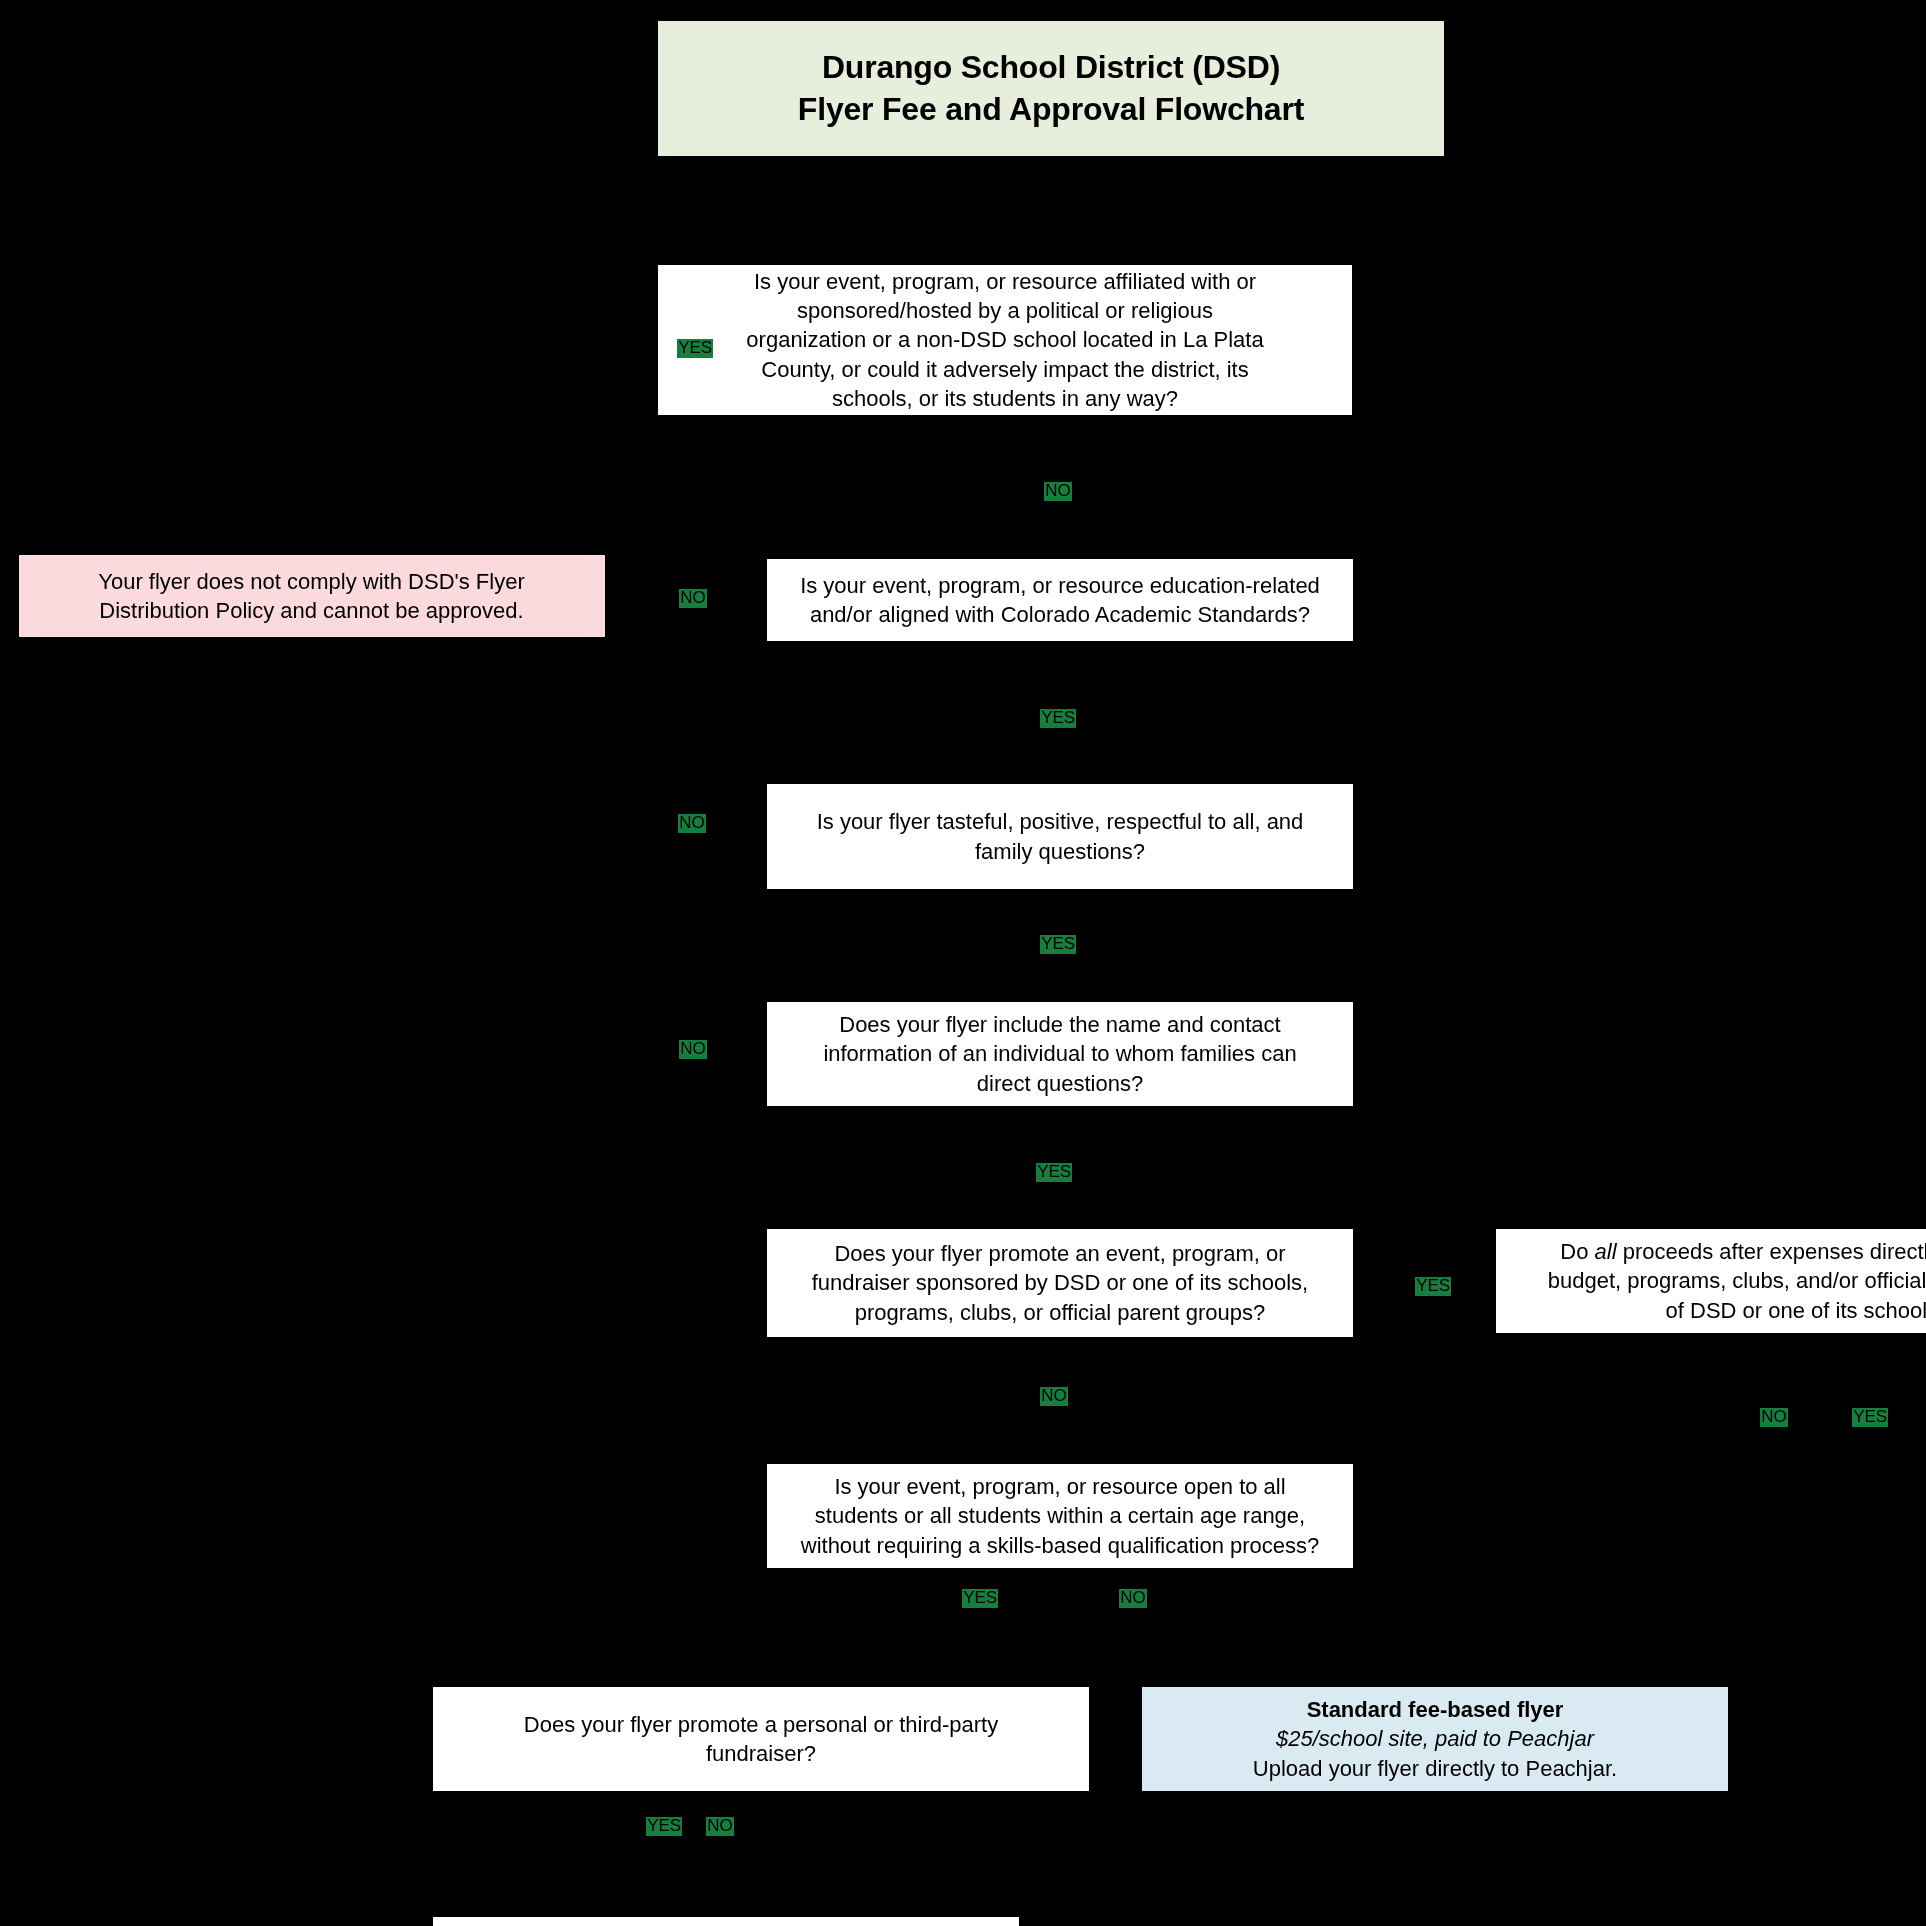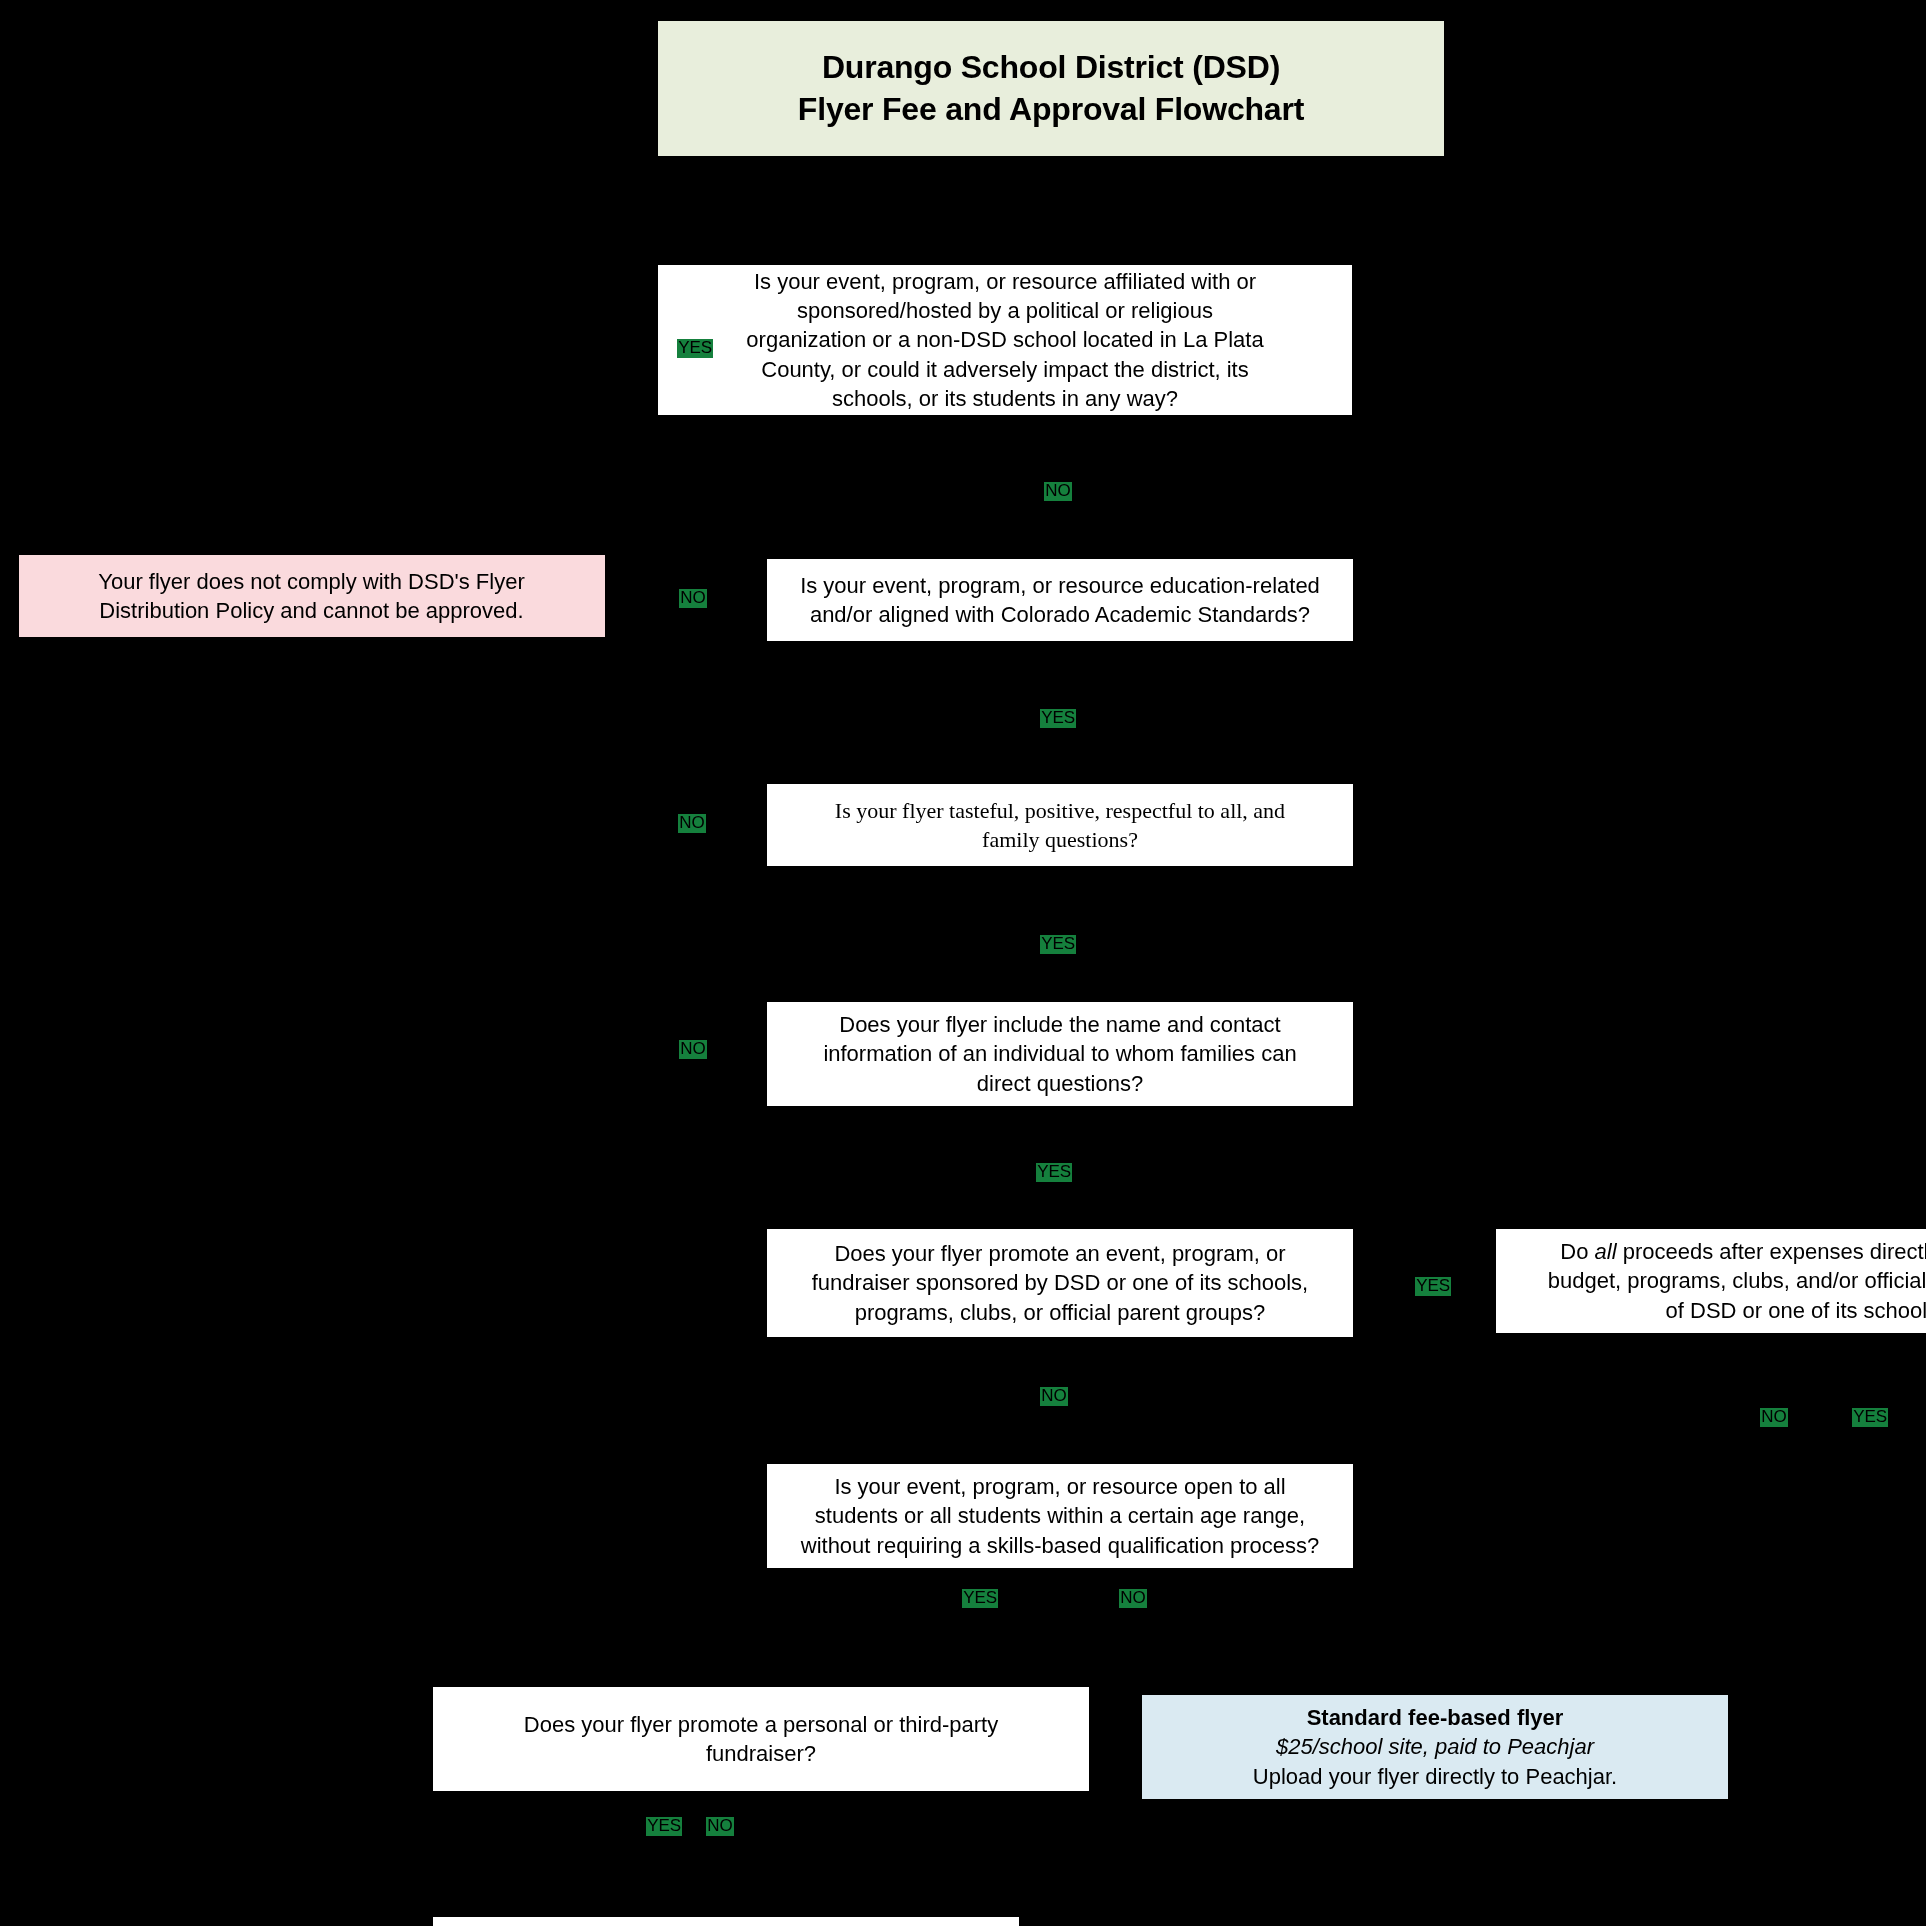--- a/index.html
+++ b/index.html
@@ -85,21 +85,21 @@
     <span class="q-text line">Distribution Policy and cannot be approved.</span>
   </div>
 
   <div class="node node-white" style="left:767px; top:559px; width:586px; height:82px;">
     <span class="q-text line">Is your event, program, or resource education-related</span>
     <span class="q-text line">and/or aligned with Colorado Academic Standards?</span>
   </div>
   <div class="edge-label" style="left:679px; top:589px;">NO</div>
   <div class="edge-label" style="left:1040px; top:709px;">YES</div>
 
-  <div class="node node-white" style="left:767px; top:784px; width:586px; height:82px;font-family:Liberation Serif, serif;">
+  <div class="node node-white" style="left:767px; top:784px; width:586px; height:105px;">
     <span class="q-text line">Is your flyer tasteful, positive, respectful to all, and</span>
     <span class="q-text line">family questions?</span>
   </div>
   <div class="edge-label" style="left:678px; top:814px;">NO</div>
   <div class="edge-label" style="left:1040px; top:935px;">YES</div>
 
   <div class="node node-white" style="left:767px; top:1002px; width:586px; height:104px;">
     <span class="q-text line">Does your flyer include the name and contact</span>
     <span class="q-text line">information of an individual to whom families can</span>
     <span class="q-text line">direct questions?</span>
@@ -126,21 +126,21 @@
   <div class="edge-label" style="left:1852px; top:1408px;">YES</div>
 
   <div class="node node-white" style="left:767px; top:1464px; width:586px; height:104px;">
     <span class="q-text line">Is your event, program, or resource open to all</span>
     <span class="q-text line">students or all students within a certain age range,</span>
     <span class="q-text line">without requiring a skills-based qualification process?</span>
   </div>
   <div class="edge-label" style="left:962px; top:1589px;">YES</div>
   <div class="edge-label" style="left:1119px; top:1589px;">NO</div>
 
-  <div class="node node-fee" style="left:1142px; top:1687px; width:586px; height:104px;margin-top:8px;">
+  <div class="node node-fee" style="left:1142px; top:1687px; width:586px; height:104px;">
     <span class="q-text line bold">Standard fee-based flyer</span>
     <span class="q-text line italic">$25/school site, paid to Peachjar</span>
     <span class="q-text line">Upload your flyer directly to Peachjar.</span>
   </div>
 
   <div class="node node-white" style="left:433px; top:1687px; width:656px; height:104px;">
     <span class="q-text line">Does your flyer promote a personal or third-party</span>
     <span class="q-text line">fundraiser?</span>
   </div>
   <div class="edge-label" style="left:646px; top:1817px;">YES</div>

